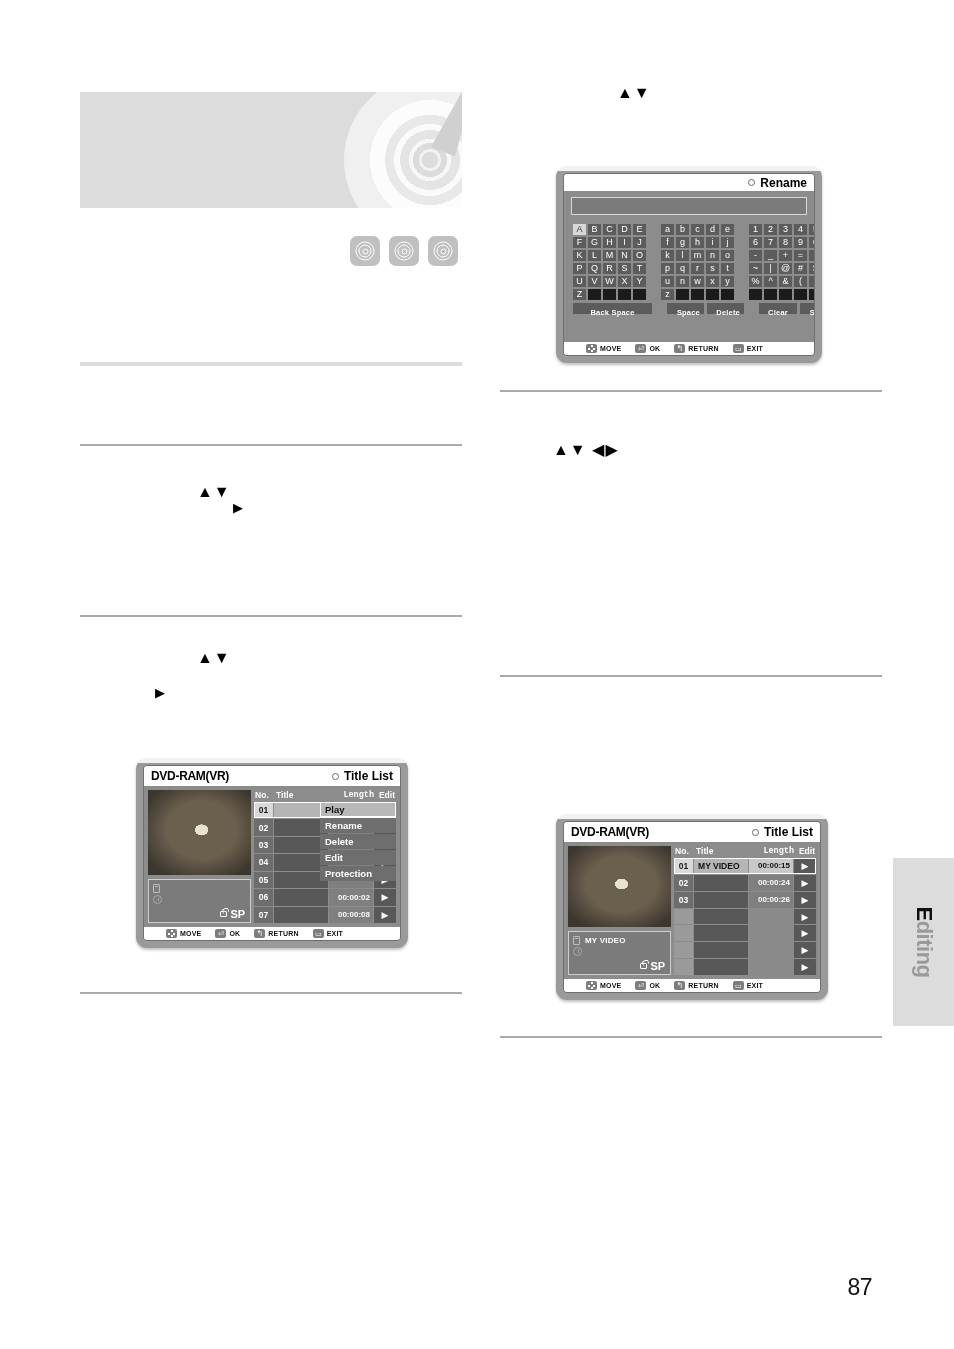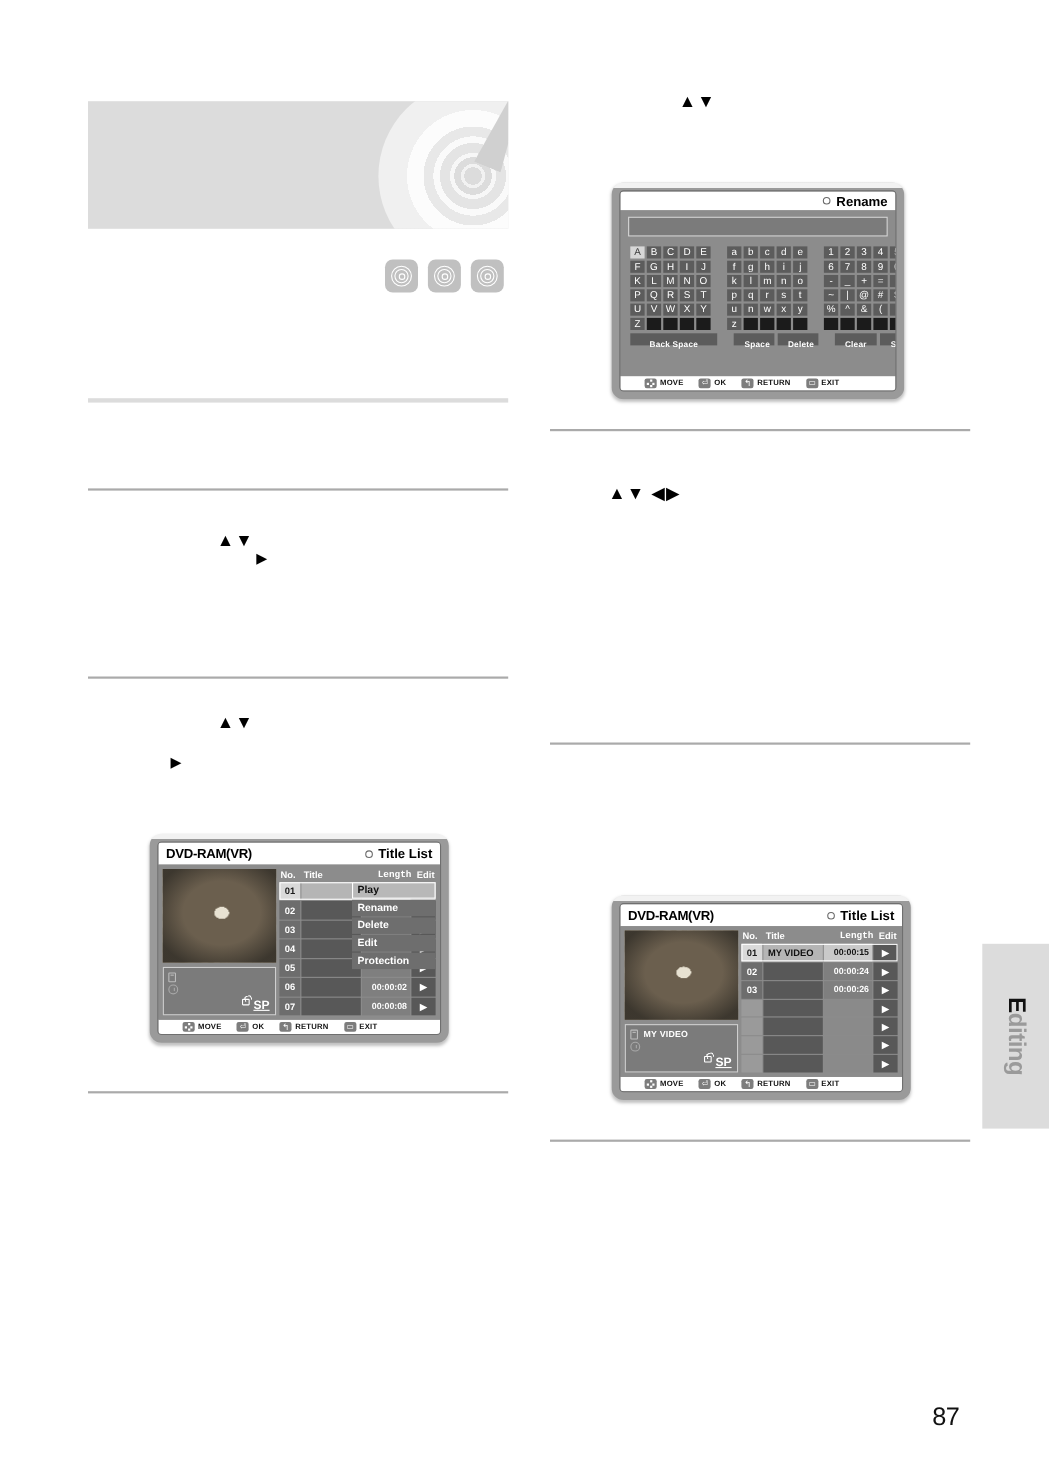--- a/index.html
+++ b/index.html
@@ -224,22 +224,22 @@
   }
   .ic-disc::before{content:"";position:absolute;left:1px;right:1px;top:1px;height:1px;background:#bdbdbd;}
   .ic-clock {
     width: 9px; height: 9px; border: 1px solid #a8a8a8; border-radius: 50%;
     position: relative; flex: 0 0 auto;
   }
   .ic-clock::after{content:"";position:absolute;left:4px;top:1.5px;width:1px;height:3.5px;background:#a8a8a8;}
   .info-name { font-size: 8px; font-weight: bold; color: #ffffff; letter-spacing: 0.2px; }
   .info-sp {
     position: absolute; right: 5px; bottom: 2px;
-    display: flex; gap: 3px;
-    color: #ffffff; font-weight: bold; font-size: 11px; text-decoration: underline;
+    display: flex; align-items: center; gap: 3px;
+    color: #ffffff; font-weight: bold; font-size: 11px;
   }
   .ic-lock {
     width: 7px; height: 6px; border: 1.2px solid #ffffff; border-radius: 1px;
     position: relative;
   }
   .ic-lock::before{
     content:""; position:absolute; left:1px; top:-4px;
     width:5px; height:4px; border:1.2px solid #ffffff; border-bottom:none;
     border-radius: 3px 3px 0 0; transform: rotate(-18deg);
   }

